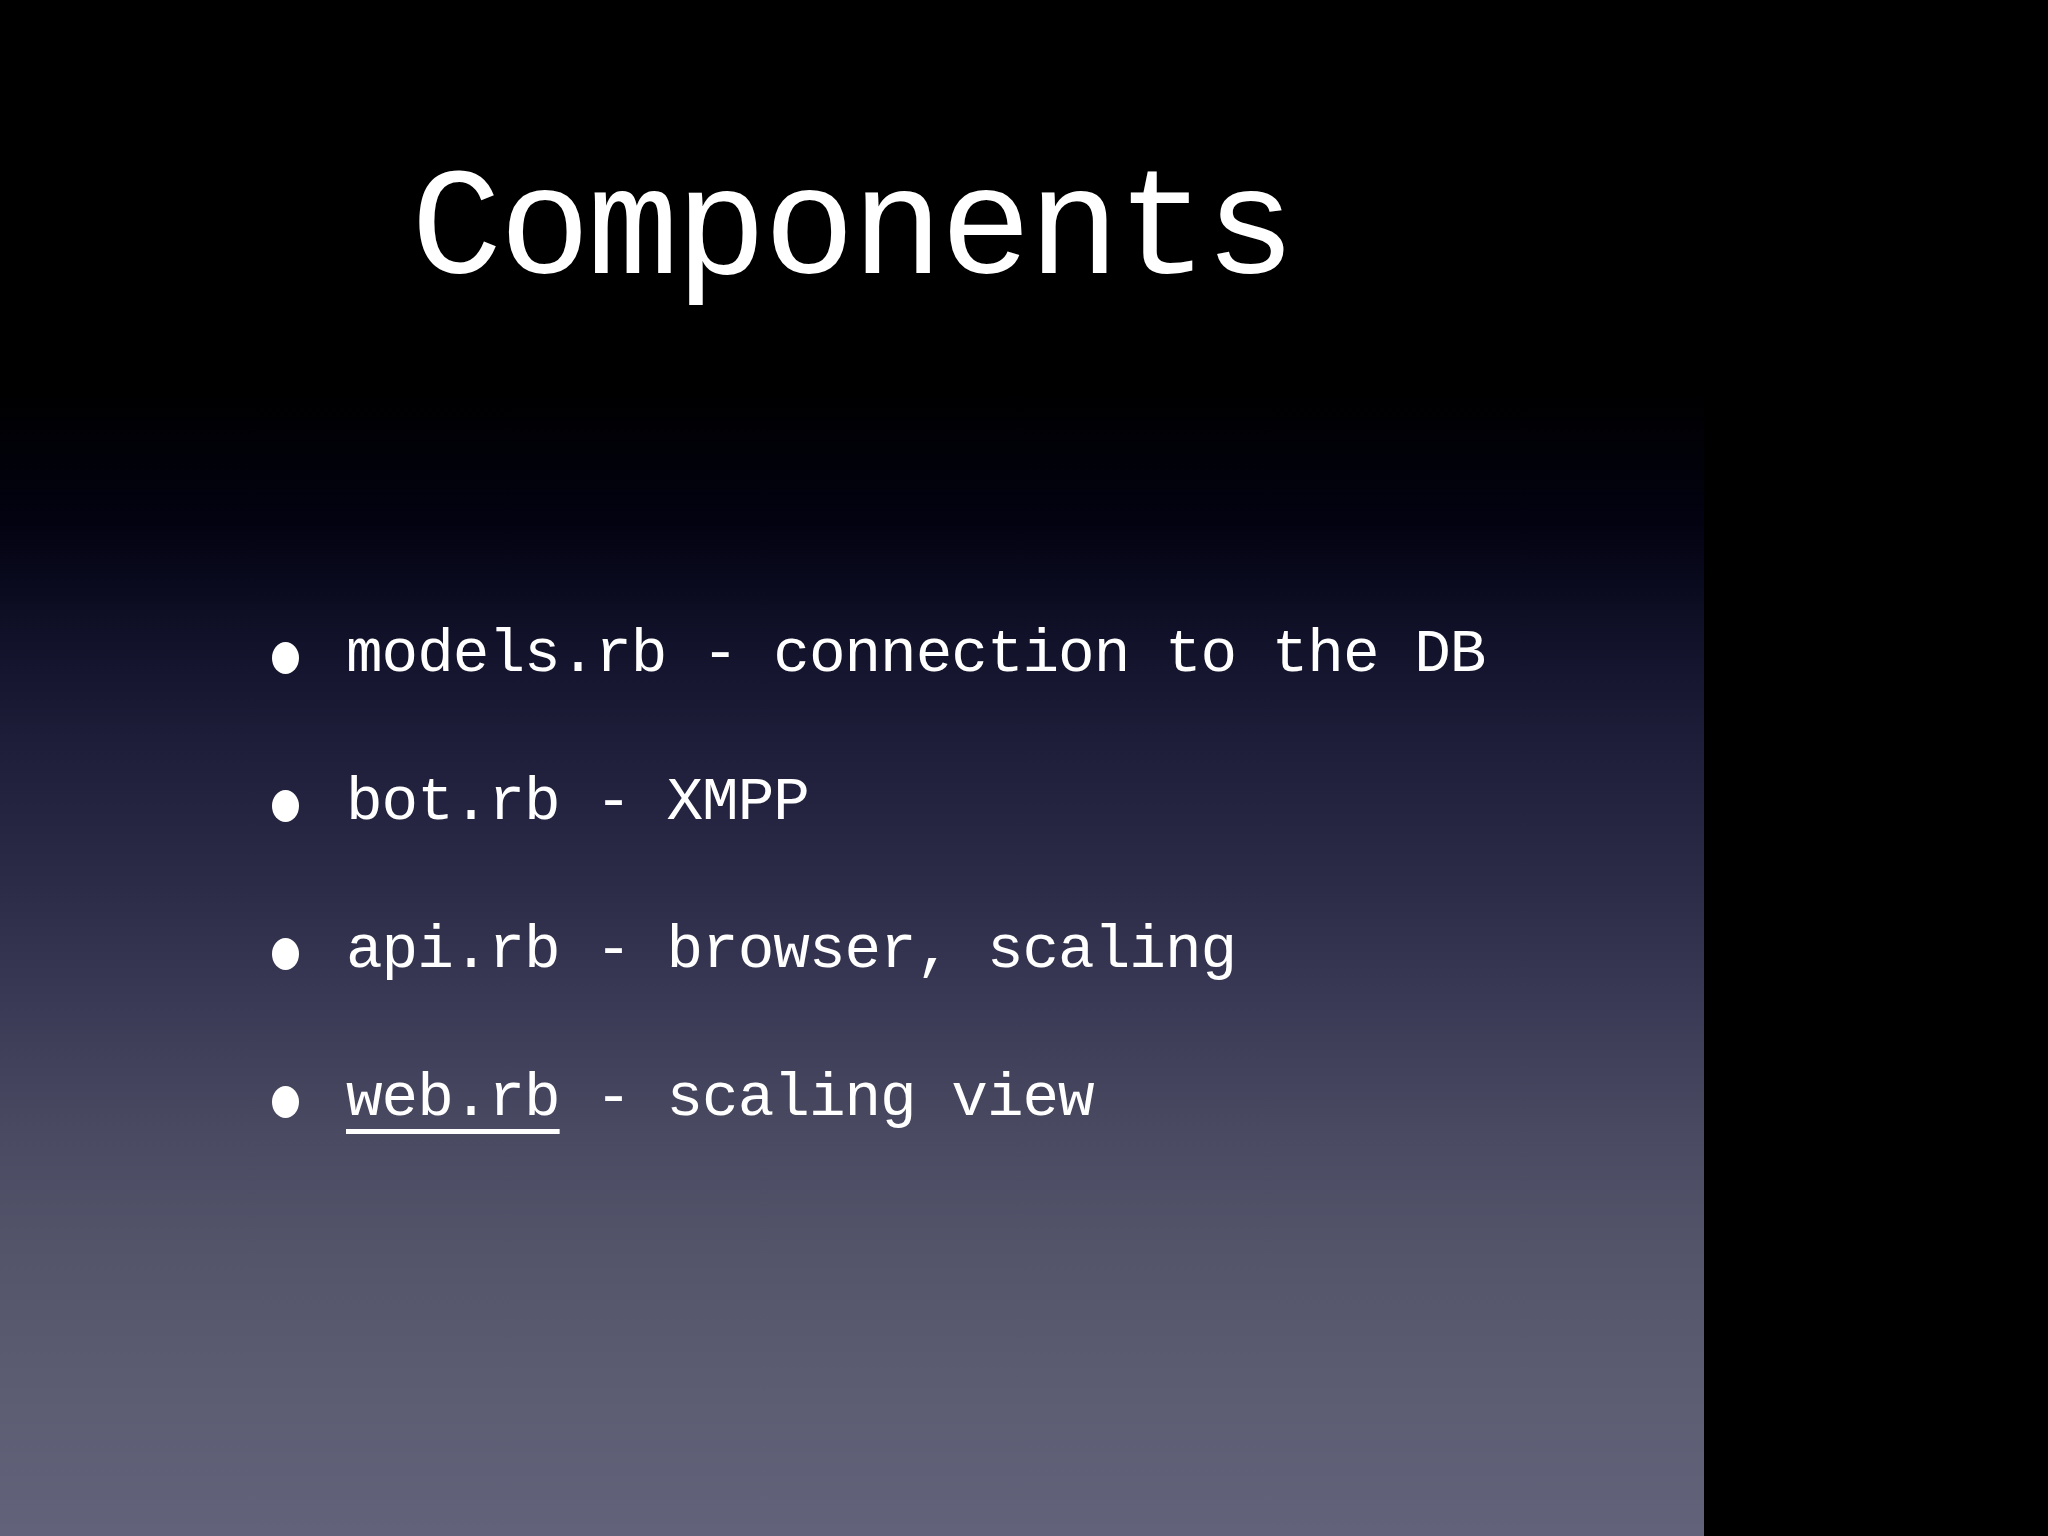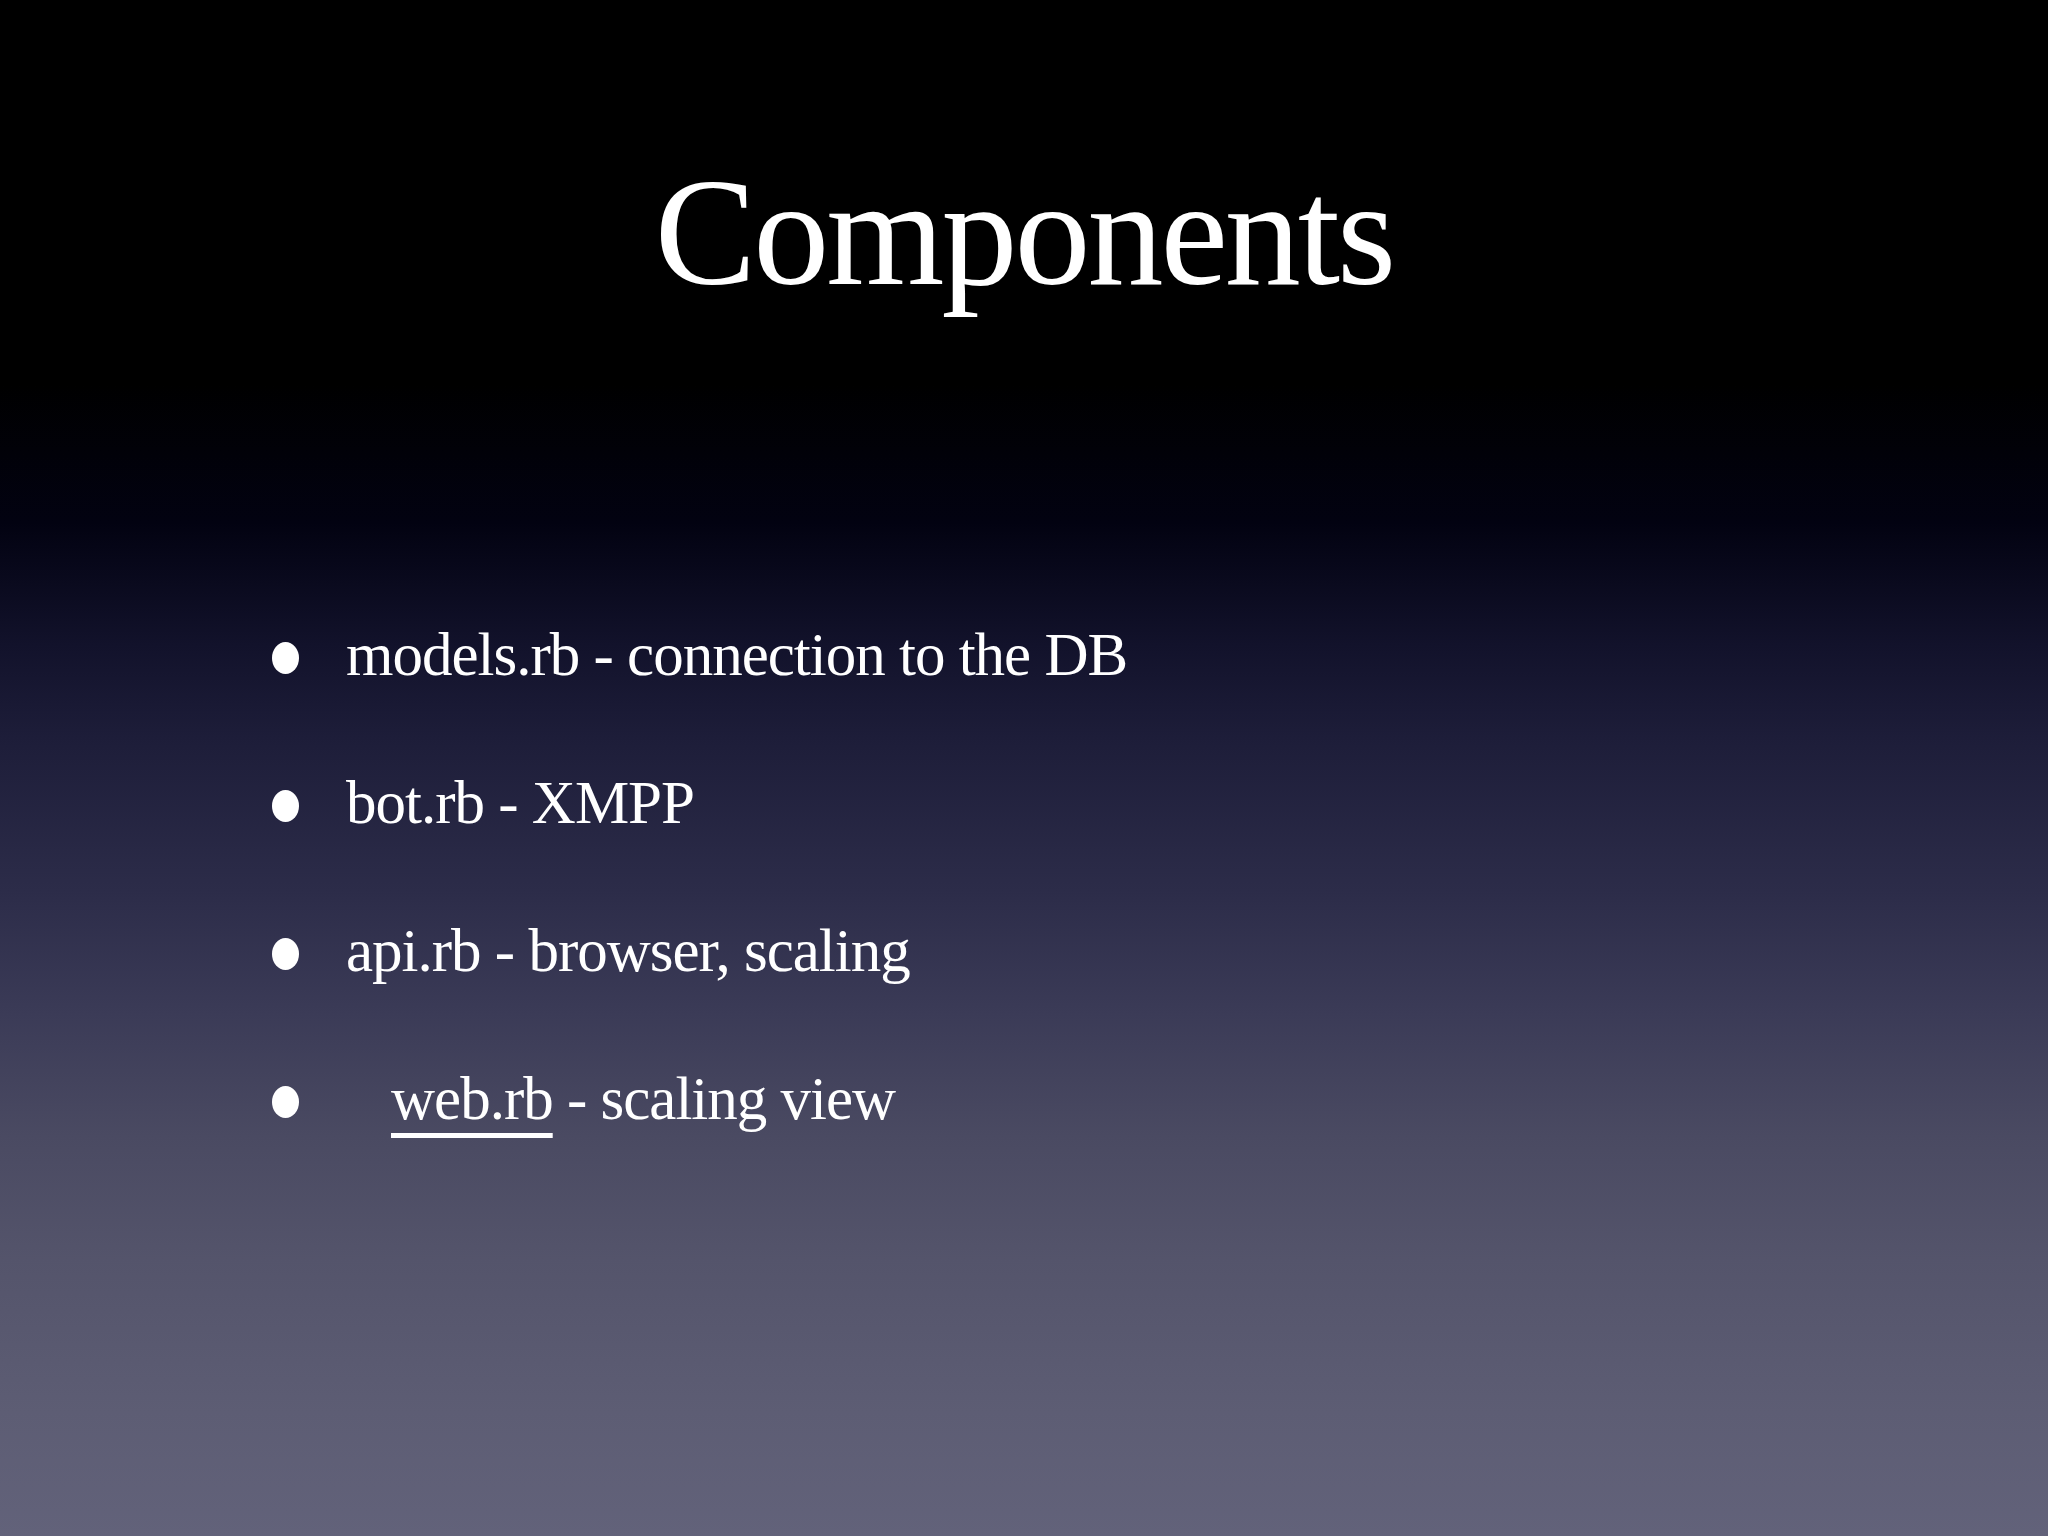--- a/index.html
+++ b/index.html
@@ -2,24 +2,24 @@
 <html><head>
 <meta charset="utf-8">
 <style>
   html, body {
     margin: 0;
     padding: 0;
     background: #000;
   }
   .slide {
     position: relative;
-    width: 2048px;
+    width: 1704px;
     height: 1536px;
     overflow: hidden;
-    font-family: Liberation Serif, serif;
+    font-family: Liberation Mono, monospace;
     color: #ffffff;
     background: linear-gradient(to bottom,
       #000000 0%,
       #000000 25%,
       #020211 34%,
       #12122b 42%,
       #1d1d39 48%,
       #2c2c49 58%,
       #3b3b57 66%,
       #4a4a62 74%,
@@ -64,21 +64,20 @@
     height: 32px;
     margin-right: 47px;
     margin-top: 6px;
     border-radius: 50%;
     background: #ffffff;
   }
   .link {
     text-decoration: underline;
     text-decoration-thickness: 5px;
     text-underline-offset: 14px;
-    margin-left: 45px;
   }
 </style>
 </head>
 <body>
 
 <div class="slide">
 
   <div class="title">Components</div>
 
   <ul class="bullets">

